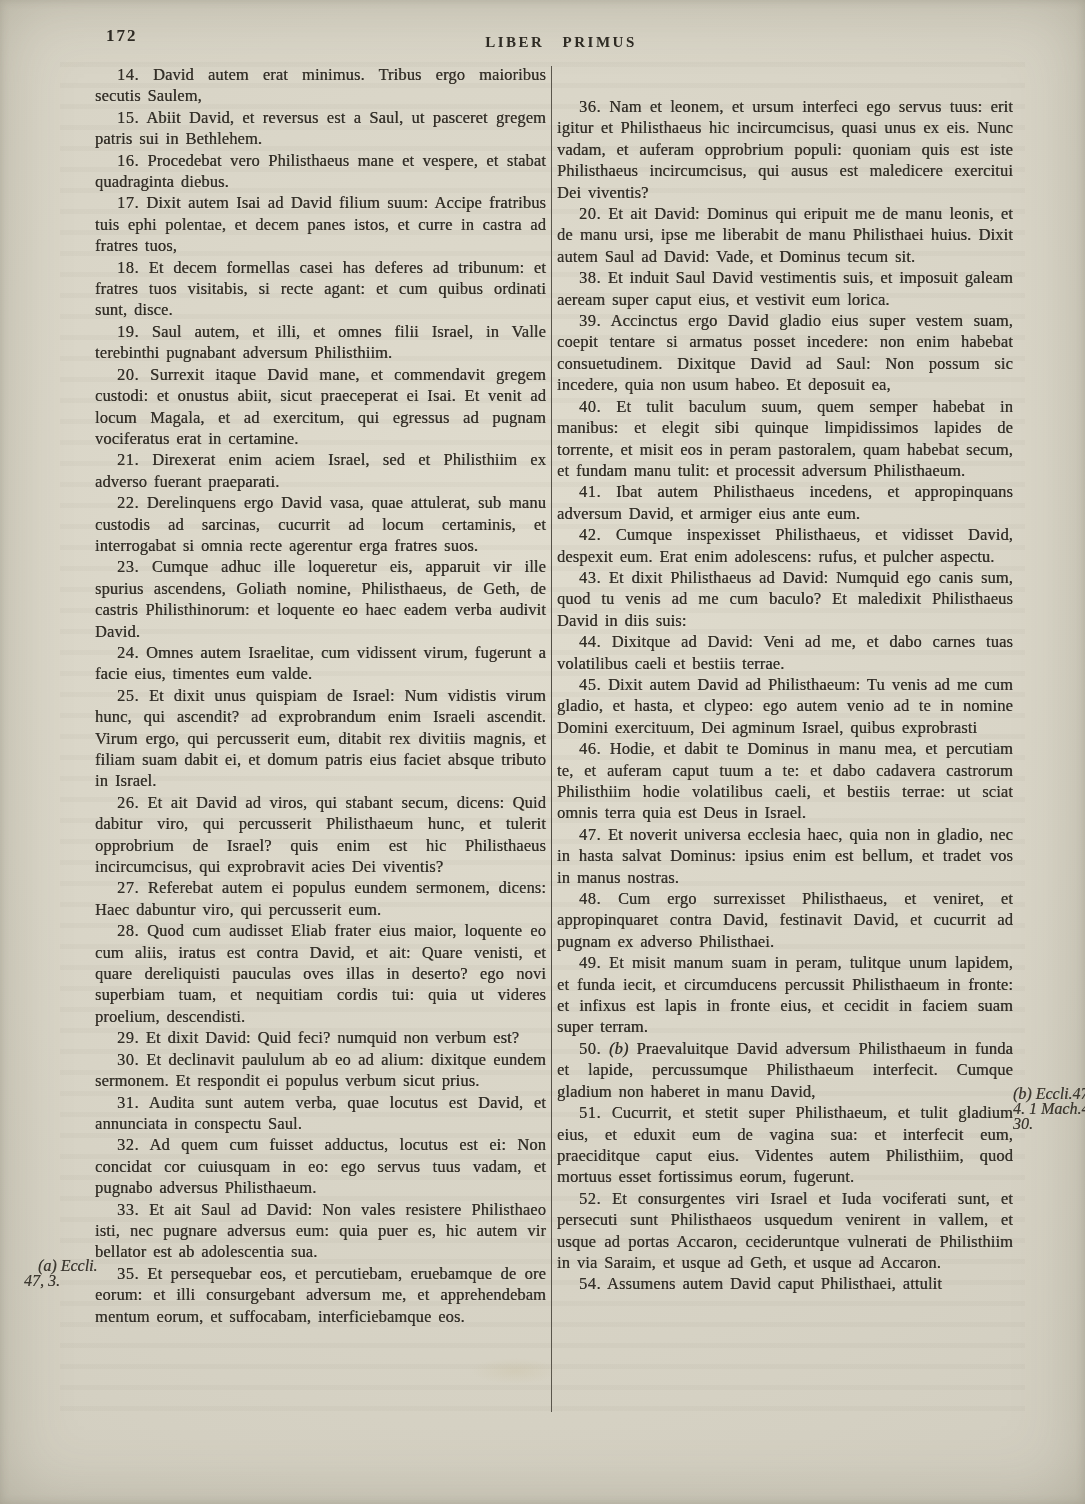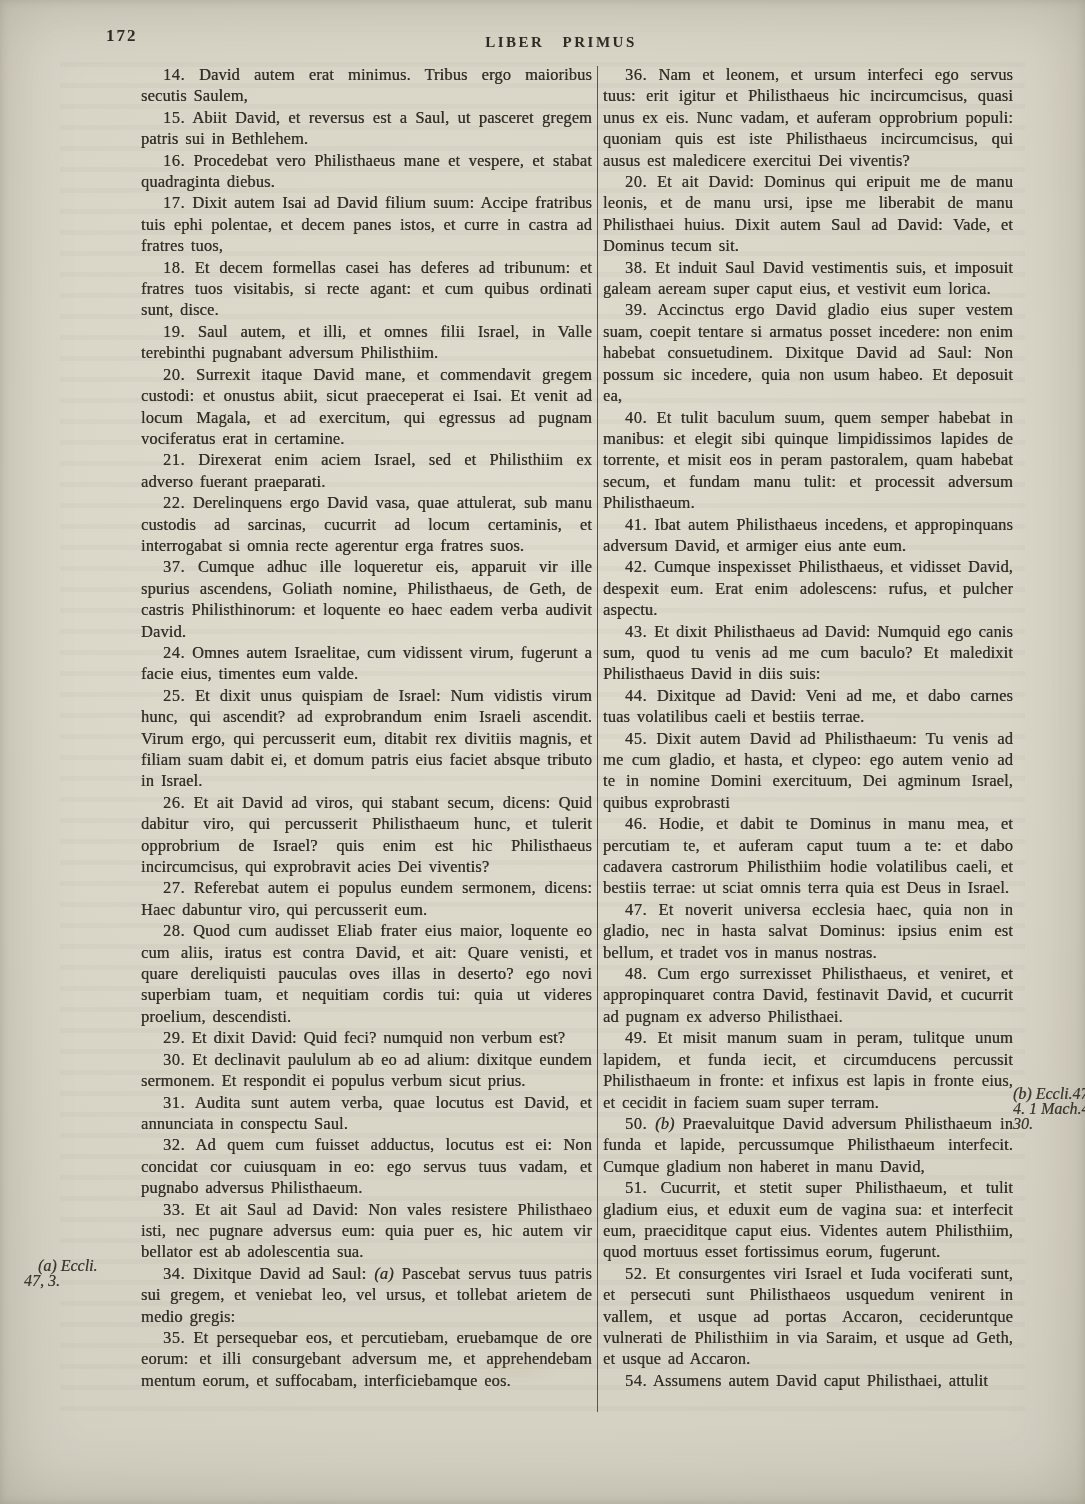--- a/index.html
+++ b/index.html
@@ -59,27 +59,27 @@
     display: flex;
     overflow: hidden;
   }
   .col { 
     font-size: 16.4px;
     line-height: 21.4px;
     text-align: justify;
     word-spacing: 2.6px;
     letter-spacing: 0.15px;
   }
-  .col-left  { width: 451px; margin-left: 46px; }
+  .col-left  { width: 451px; }
   .col-divider {
     width: 1px;
     background: linear-gradient(#5a564c, #4e4a41 60%, #5a564c);
     margin: 2px 5px 8px 5px;
   }
-  .col-right { flex: 1; }
+  .col-right { flex: 1; margin-top: 32px; }
   p.verse {
     margin: 0;
     text-indent: 22px;
     color: #332f28;
     text-shadow: 0.35px 0 0.25px rgba(48, 44, 37, 0.75);
   }
   p.verse .vnum { letter-spacing: 0.5px; }
   p.verse i.refmark { font-style: italic; }
   .margin-note {
     position: absolute;
@@ -116,32 +116,31 @@
     <div class="col col-left" id="col-left">
         <p class="verse"><span class="vnum">14.</span> David autem erat minimus. Tribus ergo maioribus secutis Saulem,</p>
         <p class="verse"><span class="vnum">15.</span> Abiit David, et reversus est a Saul, ut pasceret gregem patris sui in Bethlehem.</p>
         <p class="verse"><span class="vnum">16.</span> Procedebat vero Philisthaeus mane et vespere, et stabat quadraginta diebus.</p>
         <p class="verse"><span class="vnum">17.</span> Dixit autem Isai ad David filium suum: Accipe fratribus tuis ephi polentae, et decem panes istos, et curre in castra ad fratres tuos,</p>
         <p class="verse"><span class="vnum">18.</span> Et decem formellas casei has deferes ad tribunum: et fratres tuos visitabis, si recte agant: et cum quibus ordinati sunt, disce.</p>
         <p class="verse"><span class="vnum">19.</span> Saul autem, et illi, et omnes filii Israel, in Valle terebinthi pugnabant adversum Philisthiim.</p>
         <p class="verse"><span class="vnum">20.</span> Surrexit itaque David mane, et commendavit gregem custodi: et onustus abiit, sicut praeceperat ei Isai. Et venit ad locum Magala, et ad exercitum, qui egressus ad pugnam vociferatus erat in certamine.</p>
         <p class="verse"><span class="vnum">21.</span> Direxerat enim aciem Israel, sed et Philisthiim ex adverso fuerant praeparati.</p>
         <p class="verse"><span class="vnum">22.</span> Derelinquens ergo David vasa, quae attulerat, sub manu custodis ad sarcinas, cucurrit ad locum certaminis, et interrogabat si omnia recte agerentur erga fratres suos.</p>
-        <p class="verse"><span class="vnum">37.</span> Cumque adhuc ille loqueretur eis, apparuit vir ille spurius ascendens, Goliath nomine, Philisthaeus, de Geth, de castris Philisthinorum: et loquente eo haec eadem verba audivit David.</p>
+        <p class="verse"><span class="vnum">23.</span> Cumque adhuc ille loqueretur eis, apparuit vir ille spurius ascendens, Goliath nomine, Philisthaeus, de Geth, de castris Philisthinorum: et loquente eo haec eadem verba audivit David.</p>
         <p class="verse"><span class="vnum">24.</span> Omnes autem Israelitae, cum vidissent virum, fugerunt a facie eius, timentes eum valde.</p>
         <p class="verse"><span class="vnum">25.</span> Et dixit unus quispiam de Israel: Num vidistis virum hunc, qui ascendit? ad exprobrandum enim Israeli ascendit. Virum ergo, qui percusserit eum, ditabit rex divitiis magnis, et filiam suam dabit ei, et domum patris eius faciet absque tributo in Israel.</p>
         <p class="verse"><span class="vnum">26.</span> Et ait David ad viros, qui stabant secum, dicens: Quid dabitur viro, qui percusserit Philisthaeum hunc, et tulerit opprobrium de Israel? quis enim est hic Philisthaeus incircumcisus, qui exprobravit acies Dei viventis?</p>
         <p class="verse"><span class="vnum">27.</span> Referebat autem ei populus eundem sermonem, dicens: Haec dabuntur viro, qui percusserit eum.</p>
         <p class="verse"><span class="vnum">28.</span> Quod cum audisset Eliab frater eius maior, loquente eo cum aliis, iratus est contra David, et ait: Quare venisti, et quare dereliquisti pauculas oves illas in deserto? ego novi superbiam tuam, et nequitiam cordis tui: quia ut videres proelium, descendisti.</p>
         <p class="verse"><span class="vnum">29.</span> Et dixit David: Quid feci? numquid non verbum est?</p>
         <p class="verse"><span class="vnum">30.</span> Et declinavit paululum ab eo ad alium: dixitque eundem sermonem. Et respondit ei populus verbum sicut prius.</p>
         <p class="verse"><span class="vnum">31.</span> Audita sunt autem verba, quae locutus est David, et annunciata in conspectu Saul.</p>
         <p class="verse"><span class="vnum">32.</span> Ad quem cum fuisset adductus, locutus est ei: Non concidat cor cuiusquam in eo: ego servus tuus vadam, et pugnabo adversus Philisthaeum.</p>
         <p class="verse"><span class="vnum">33.</span> Et ait Saul ad David: Non vales resistere Philisthaeo isti, nec pugnare adversus eum: quia puer es, hic autem vir bellator est ab adolescentia sua.</p>
-        <p class="verse"><span class="vnum">34.</span> Dixitque David ad Saul: <i class="refmark">(a)</i> Pascebat servus tuus patris sui gregem, et veniebat leo, vel ursus, et tollebat arietem de medio gregis:</p>
         <p class="verse"><span class="vnum">35.</span> Et persequebar eos, et percutiebam, eruebamque de ore eorum: et illi consurgebant adversum me, et apprehendebam mentum eorum, et suffocabam, interficiebamque eos.</p>
       </div>
     <div class="col-divider"></div>
     <div class="col col-right" id="col-right">
         <p class="verse"><span class="vnum">36.</span> Nam et leonem, et ursum interfeci ego servus tuus: erit igitur et Philisthaeus hic incircumcisus, quasi unus ex eis. Nunc vadam, et auferam opprobrium populi: quoniam quis est iste Philisthaeus incircumcisus, qui ausus est maledicere exercitui Dei viventis?</p>
         <p class="verse"><span class="vnum">20.</span> Et ait David: Dominus qui eripuit me de manu leonis, et de manu ursi, ipse me liberabit de manu Philisthaei huius. Dixit autem Saul ad David: Vade, et Dominus tecum sit.</p>
         <p class="verse"><span class="vnum">38.</span> Et induit Saul David vestimentis suis, et imposuit galeam aeream super caput eius, et vestivit eum lorica.</p>
         <p class="verse"><span class="vnum">39.</span> Accinctus ergo David gladio eius super vestem suam, coepit tentare si armatus posset incedere: non enim habebat consuetudinem. Dixitque David ad Saul: Non possum sic incedere, quia non usum habeo. Et deposuit ea,</p>
         <p class="verse"><span class="vnum">40.</span> Et tulit baculum suum, quem semper habebat in manibus: et elegit sibi quinque limpidissimos lapides de torrente, et misit eos in peram pastoralem, quam habebat secum, et fundam manu tulit: et processit adversum Philisthaeum.</p>
         <p class="verse"><span class="vnum">41.</span> Ibat autem Philisthaeus incedens, et appropinquans adversum David, et armiger eius ante eum.</p>

